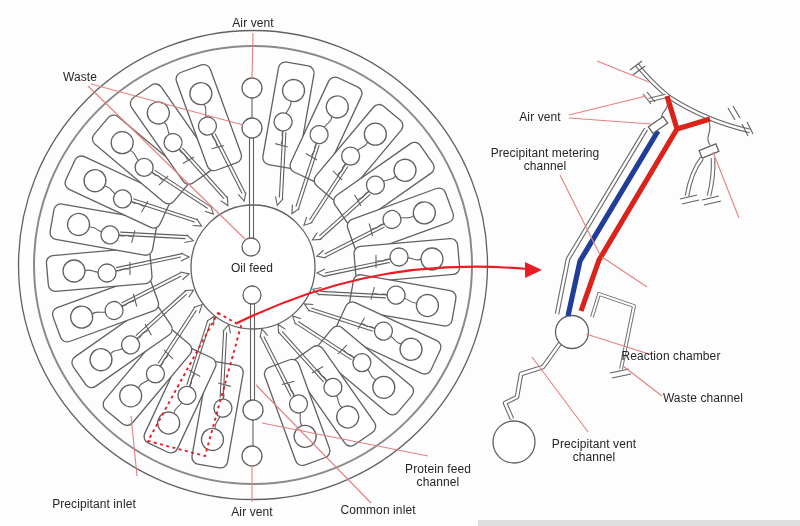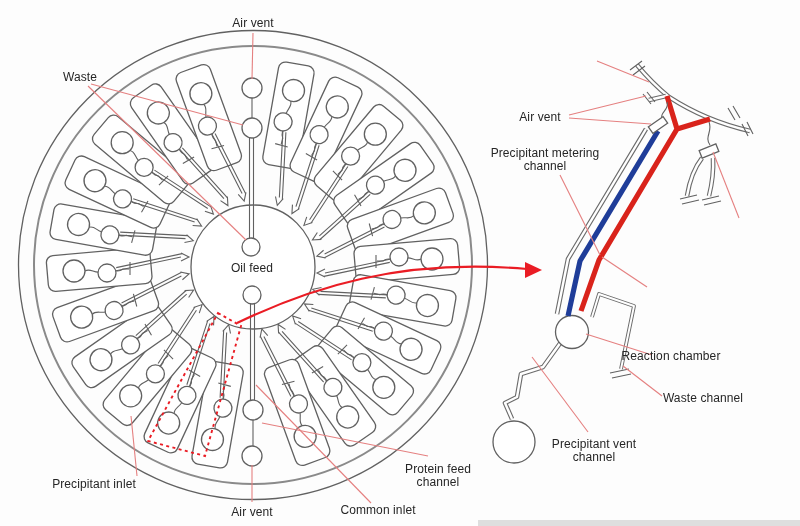--- a/index.html
+++ b/index.html
@@ -306,21 +306,21 @@
 
   <div class="lbl" style="left:253px;top:23px">
       <span>Air vent</span>
     </div>
   <div class="lbl" style="left:80px;top:77px">
       <span>Waste</span>
     </div>
   <div class="lbl" style="left:252px;top:268px">
       <span>Oil feed</span>
     </div>
-  <div class="lbl" style="left:94px;top:484px">
+  <div class="lbl" style="left:94px;top:504px">
       <span>Precipitant inlet</span>
     </div>
   <div class="lbl" style="left:252px;top:512px">
       <span>Air vent</span>
     </div>
   <div class="lbl" style="left:378px;top:510px">
       <span>Common inlet</span>
     </div>
   <div class="lbl" style="left:438px;top:476px">
     <span>Protein feed</span>

